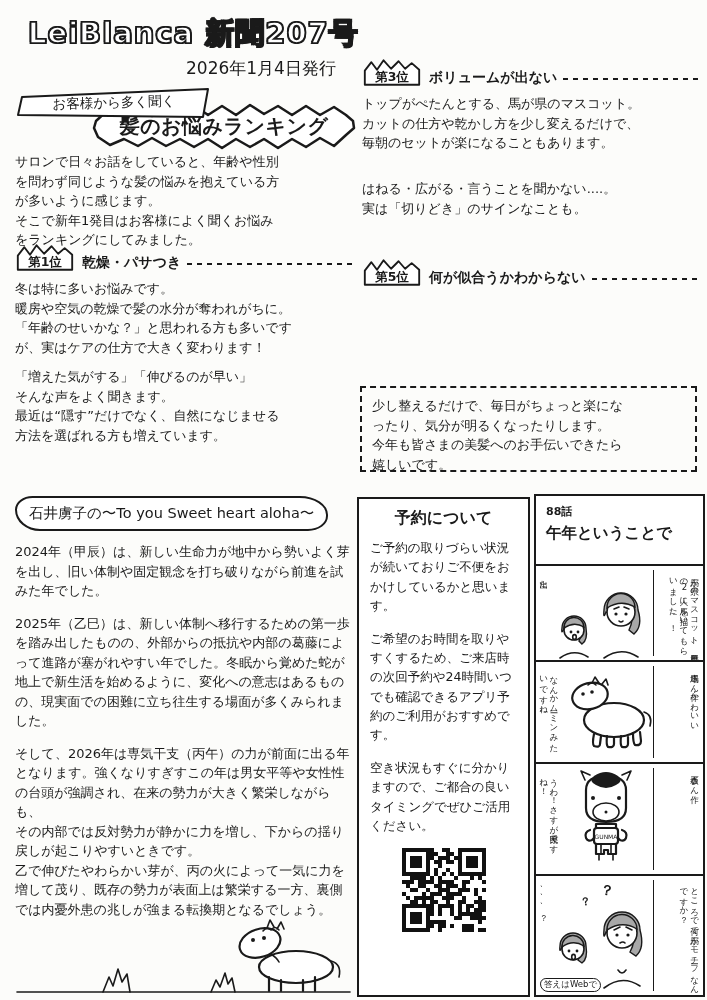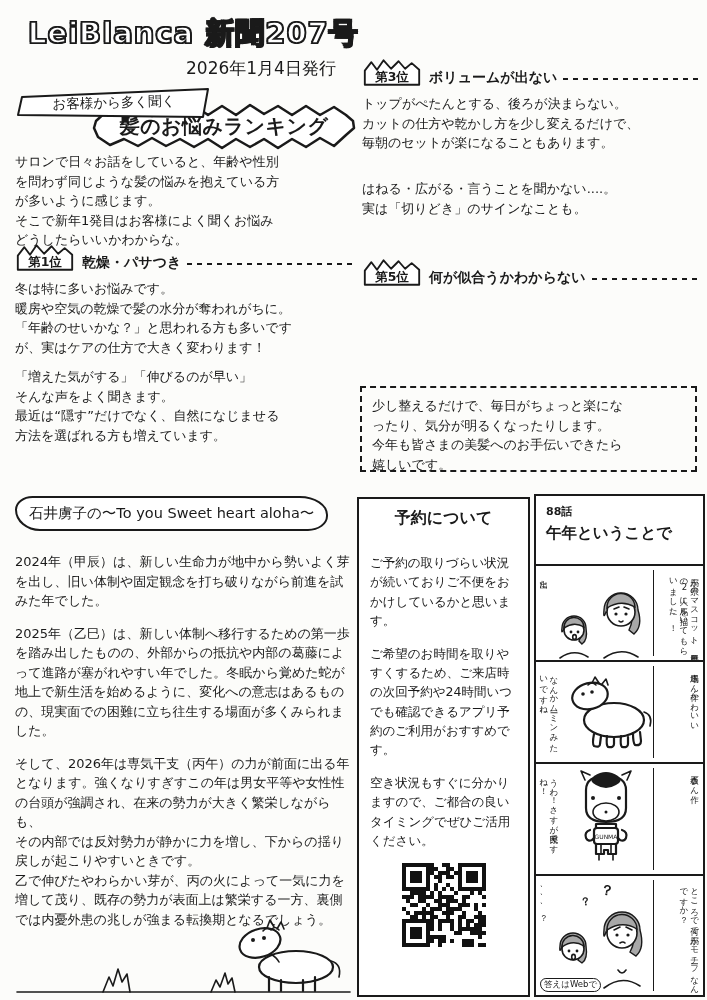--- a/index.html
+++ b/index.html
@@ -39,27 +39,27 @@
   .dashes { flex:1 1 auto; height:2px; margin-bottom:7px;
     background:repeating-linear-gradient(to right,#1a1a1a 0 5px,transparent 5px 10px); }
   .rank-body { margin-top:7px; }
   
   .note-box { position:absolute; left:360px; top:386px; width:337px; height:86px;
     border:2px dashed #1a1a1a; padding:8px 10px; }
   
   .column-left { position:absolute; left:15px; top:496px; width:338px; height:502px; }
   .cloud-title { display:inline-block; border:2px solid #1a1a1a; padding:6px 12px;
     border-radius:28px 45px 32px 40px / 22px 30px 24px 34px;
-    font-size:14.5px; font-weight:500; margin-bottom:21px; background:#fff; }
+    font-size:14.5px; font-weight:500; margin-bottom:11px; background:#fff; }
   .column-left p { margin-bottom:13px; }
   .horse-scene { position:absolute; left:0; bottom:0; width:338px; height:82px; }
   
   .res-box { position:absolute; left:357px; top:497px; width:173px; height:500px;
     border:2px solid #1a1a1a; padding:9px 11px; background:#fff; }
-  .res-title { text-align:center; font-size:16px; font-weight:800; margin-bottom:24px; }
+  .res-title { text-align:center; font-size:16px; font-weight:800; margin-bottom:9px; }
   .res-box p { font-size:12.5px; line-height:1.55; margin-bottom:13px; white-space:pre-line; }
   .qr-wrap { display:flex; justify-content:center; margin:2px 0 8px; }
   .qr { width:84px; height:84px; display:grid;
     grid-template-rows:repeat(21,1fr); grid-template-columns:repeat(21,1fr); }
   .qr div { background:#111; }
   .res-footer { font-size:12.5px; line-height:1.5; }
   
   .comic { position:absolute; left:534px; top:494px; width:171px; height:503px;
     border:2px solid #1a1a1a; display:flex; flex-direction:column; background:#fff; }
   .comic-title-cell { flex:0 0 70px; border-bottom:2px solid #1a1a1a; padding:8px 10px 0; }
@@ -104,21 +104,21 @@
     <svg viewBox="0 0 196 34" preserveAspectRatio="none">
       <polygon points="6,11 192,3 187,31 2,29" fill="#fff" stroke="#1a1a1a" stroke-width="2" stroke-linejoin="round"></polygon>
     </svg>
     <span class="kicker-text">お客様から多く聞く</span>
   </div>
 
   <div class="intro flow">サロンで日々お話をしていると、年齢や性別
 を問わず同じような髪の悩みを抱えている方
 が多いように感じます。
 そこで新年1発目はお客様によく聞くお悩み
-どうしたらいいかわからな。</div>
+をランキングにしてみました。</div>
 
   <div class="rank-item" style="left:15px; top:243px;">
     <div class="rank-row">
       <div class="badge">
         <svg viewBox="0 0 64 30">
           <polygon points="3,28 3,13 10,4 16,12 23,2 31,11 39,3 46,11 53,5 61,12 61,28" fill="#fff" stroke="#1a1a1a" stroke-width="2" stroke-linejoin="round"></polygon>
         </svg>
         <span>第1位</span>
       </div>
       <span class="rank-label">乾燥・パサつき</span>
@@ -141,21 +141,21 @@
     <div class="rank-row">
       <div class="badge">
         <svg viewBox="0 0 64 30">
           <polygon points="3,28 3,13 10,4 16,12 23,2 31,11 39,3 46,11 53,5 61,12 61,28" fill="#fff" stroke="#1a1a1a" stroke-width="2" stroke-linejoin="round"></polygon>
         </svg>
         <span>第3位</span>
       </div>
       <span class="rank-label">ボリュームが出ない</span>
       <span class="dashes"></span>
     </div>
-    <div class="rank-body flow">トップがぺたんとする、後ろが決まらない。
+    <div class="rank-body flow">トップがぺたんとする、馬が県のマスコット。
 カットの仕方や乾かし方を少し変えるだけで、
 毎朝のセットが楽になることもあります。</div>
   </div>
 
   <div class="rank-item" style="left:362px; top:172px; width:336px;">
     <div class="rank-body flow">はねる・広がる・言うことを聞かない....。
 実は「切りどき」のサインなことも。</div>
   </div>
 
   <div class="rank-item" style="left:362px; top:258px; width:336px;">

